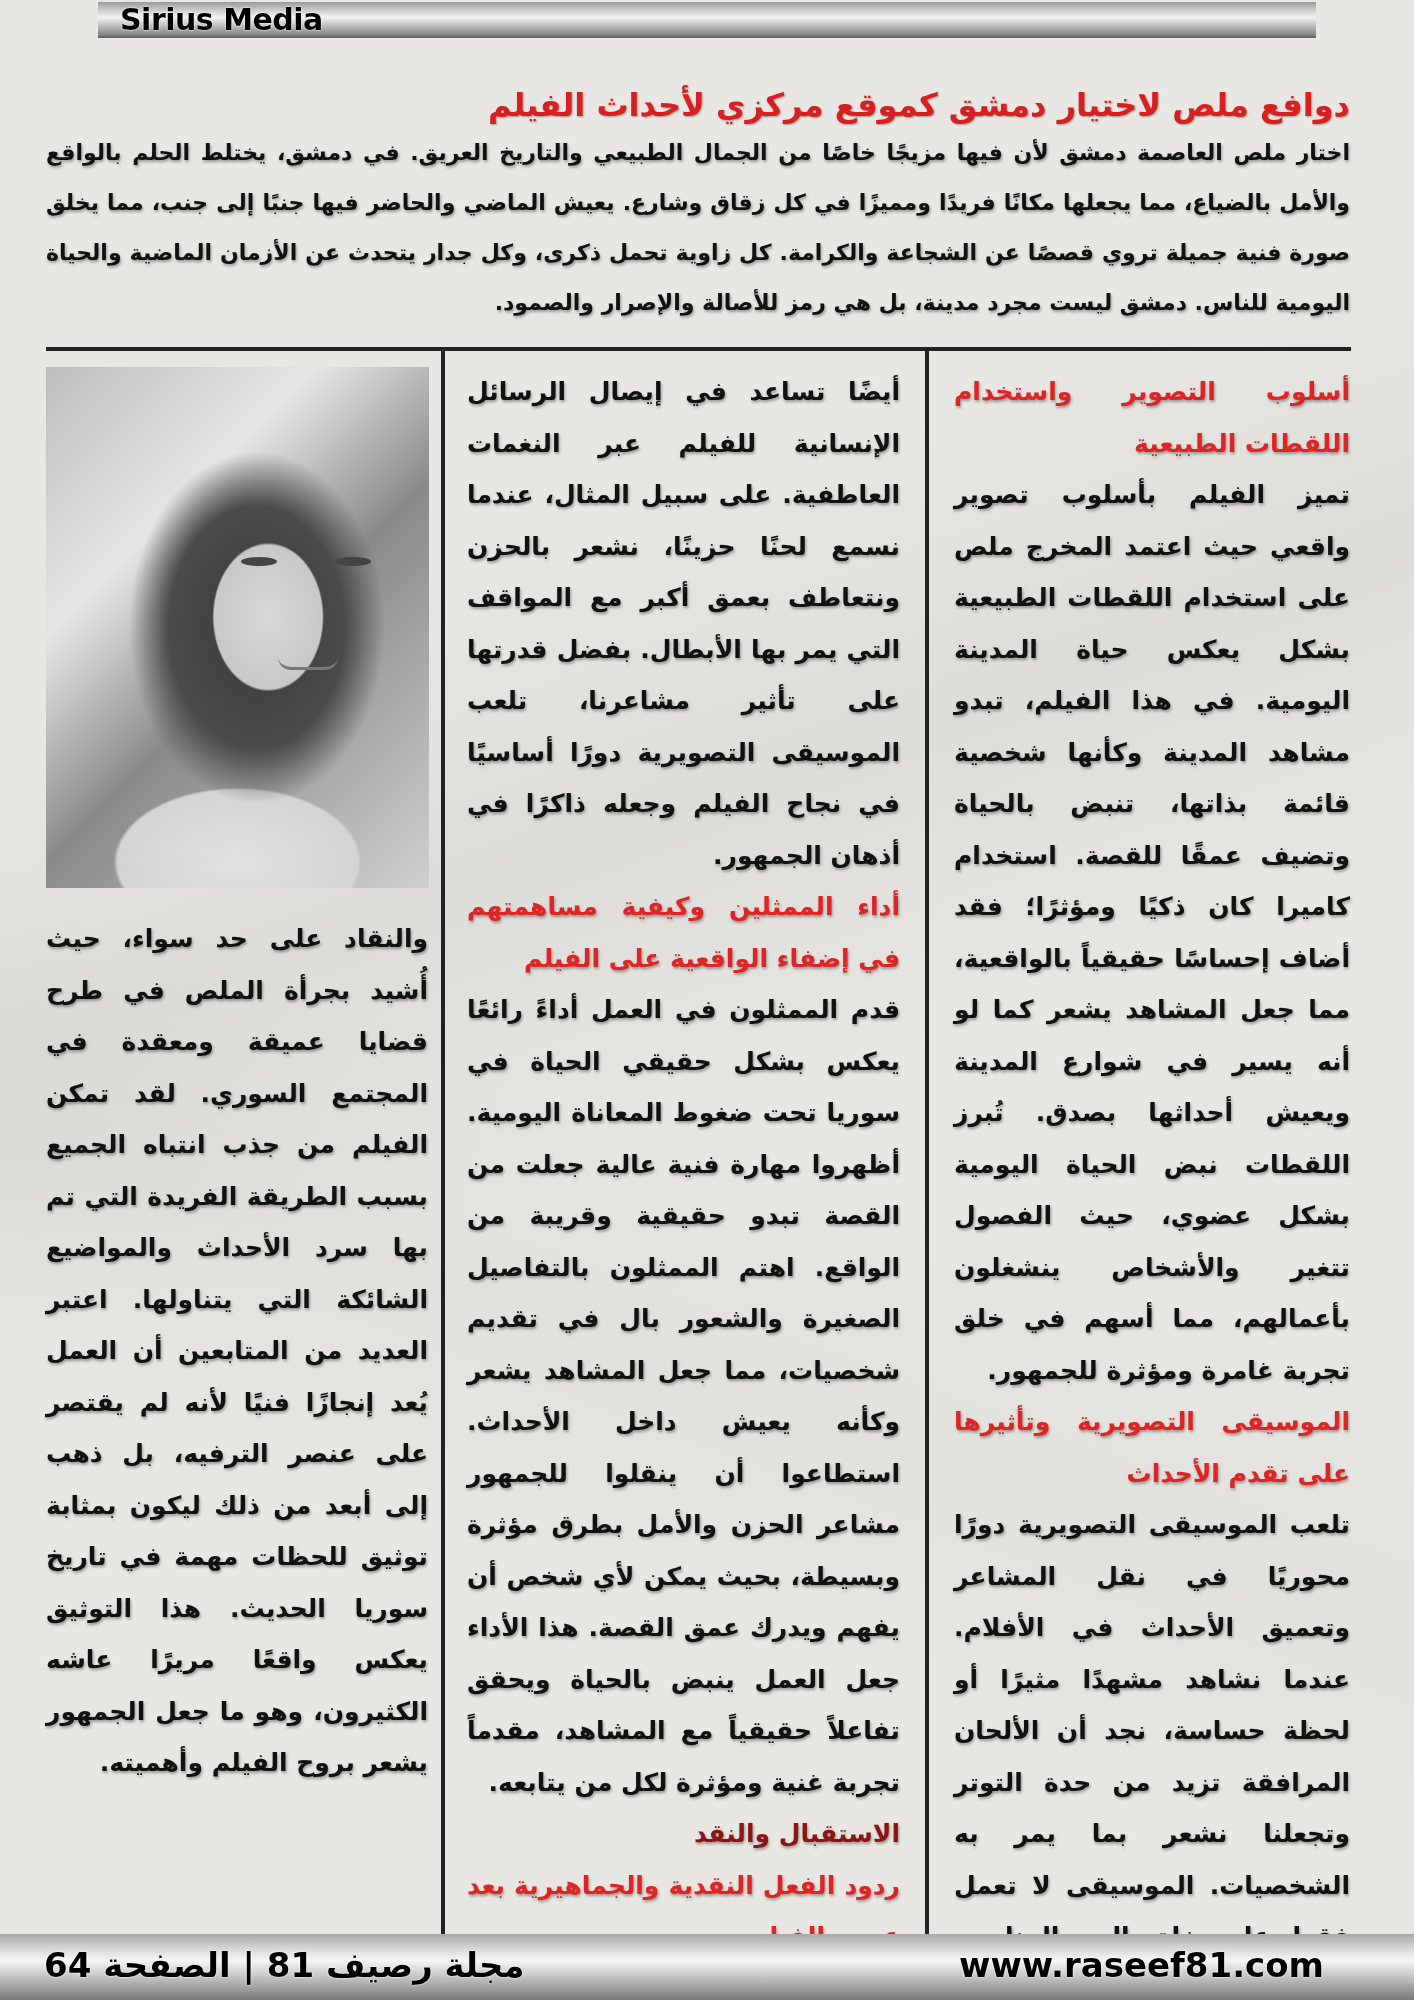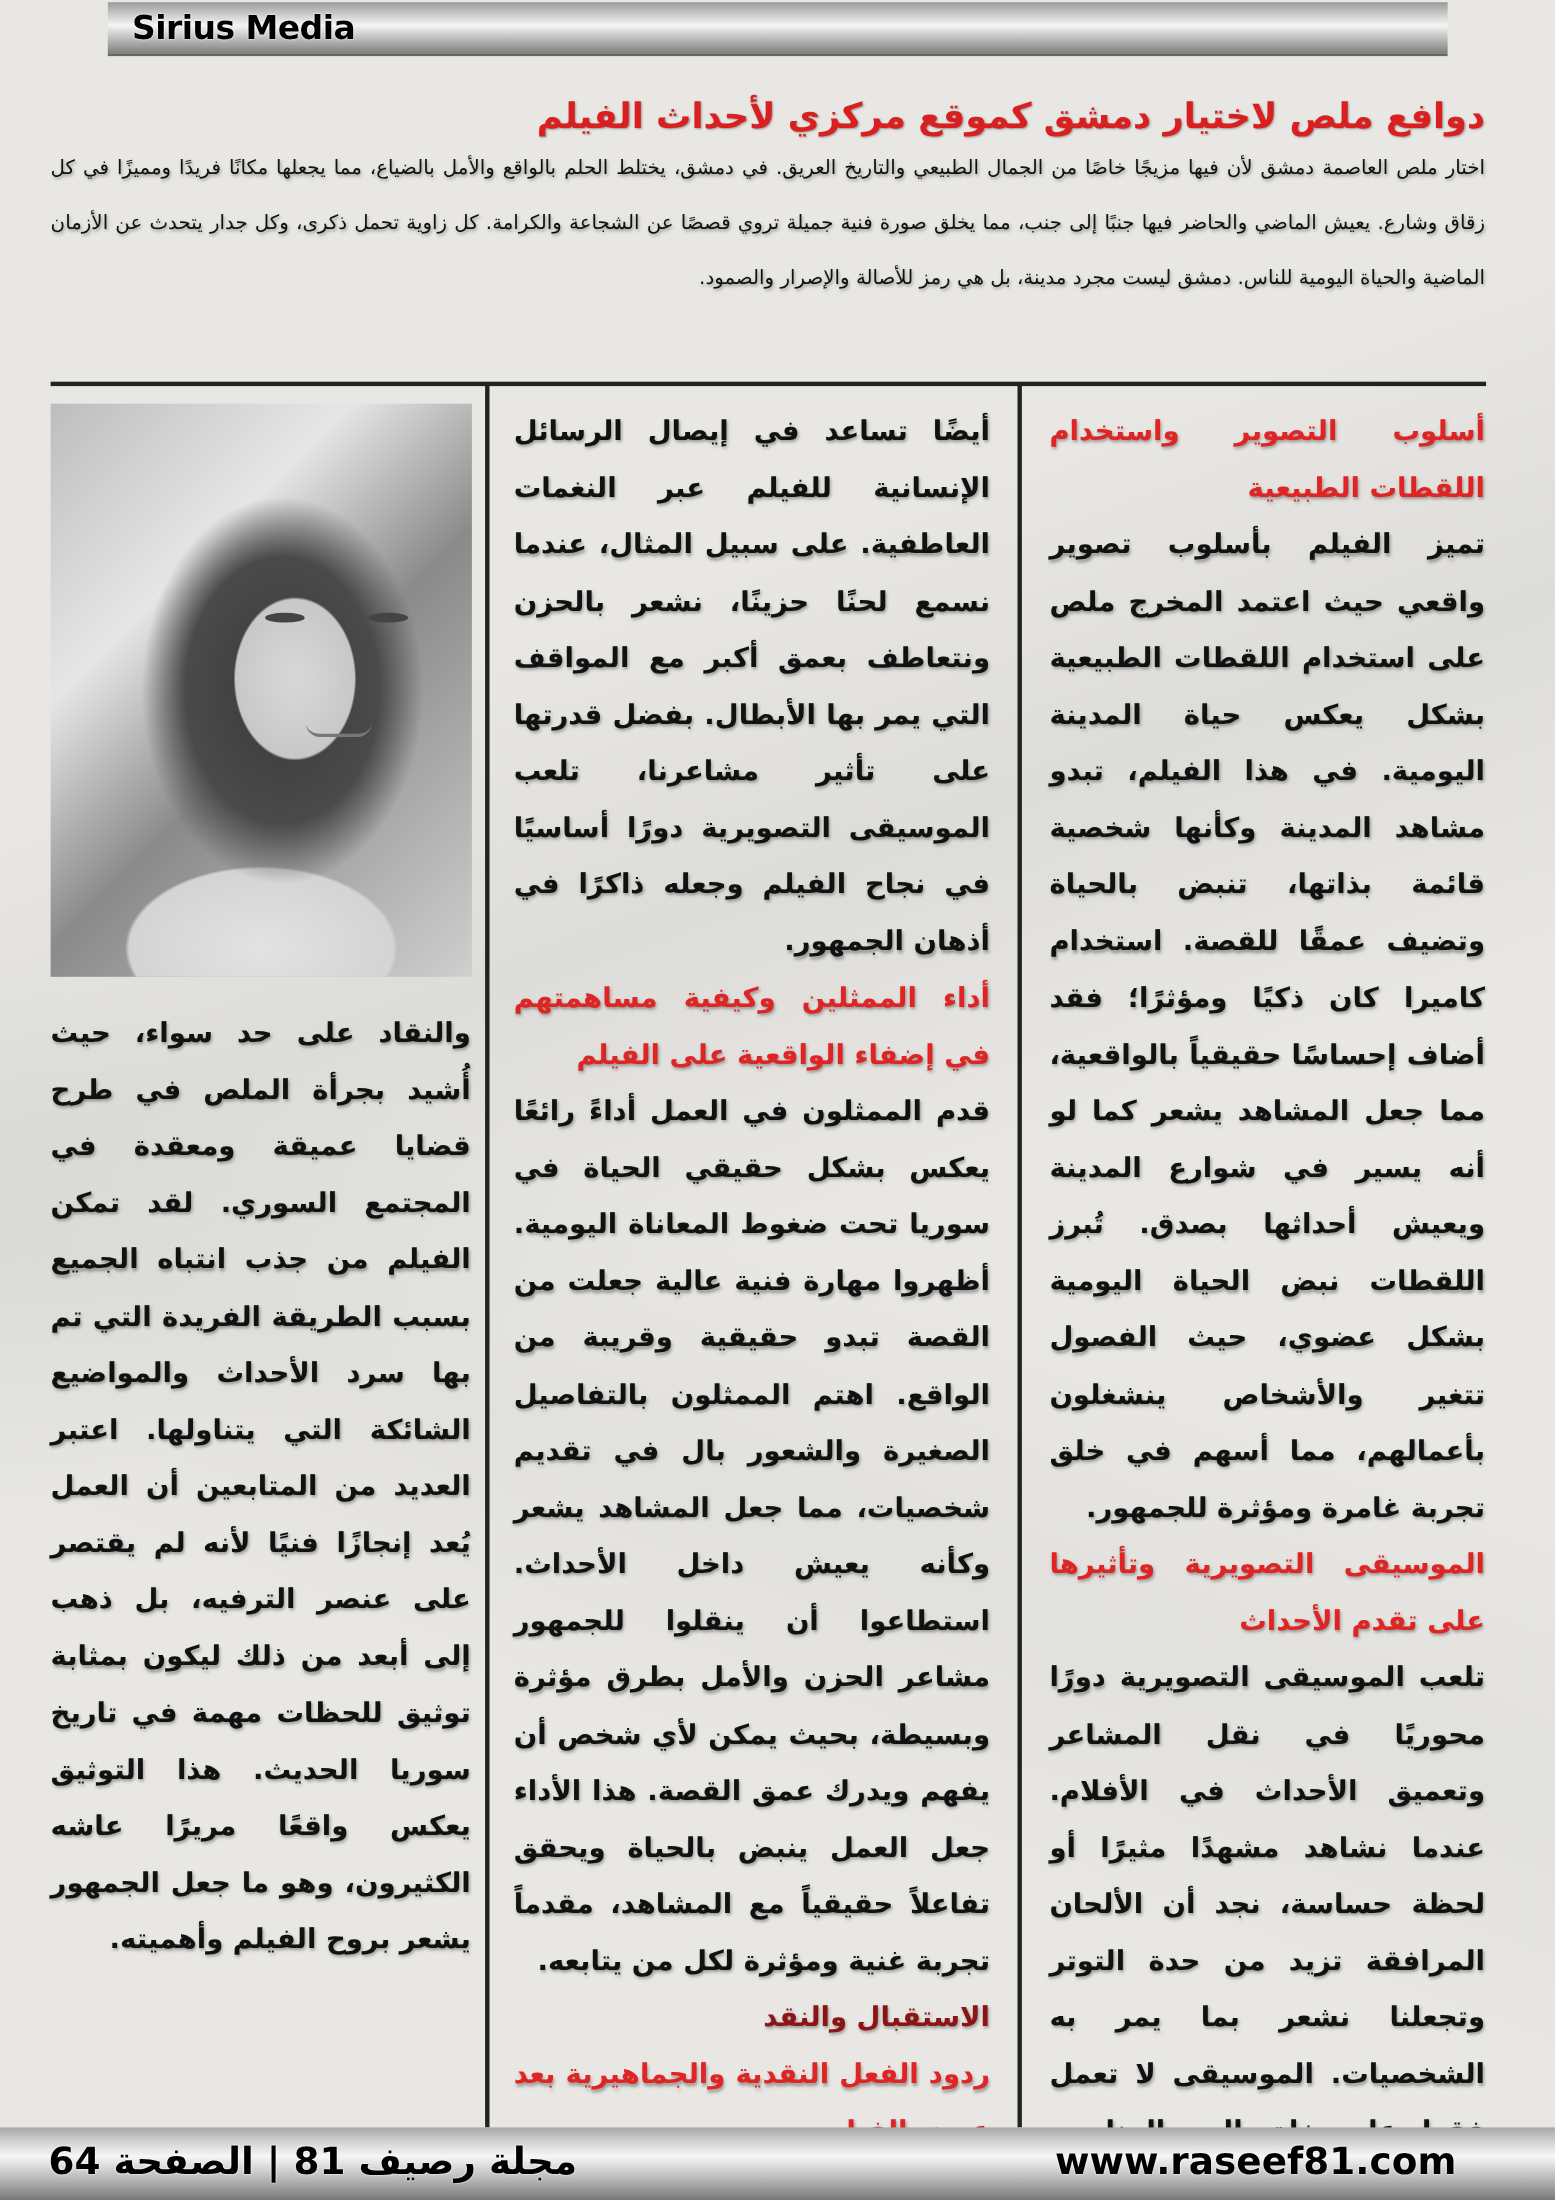--- a/index.html
+++ b/index.html
@@ -10,21 +10,21 @@
     color: #111;
   }
   .bg-sweep {
     position: absolute; inset: 0; pointer-events: none;
     background:
       linear-gradient(160deg, rgba(255,255,255,0) 30%, rgba(200,200,196,0.35) 42%, rgba(255,255,255,0) 55%),
       linear-gradient(200deg, rgba(255,255,255,0) 55%, rgba(210,210,206,0.3) 65%, rgba(255,255,255,0) 75%);
   }
   
   .top-bar {
-    position: absolute; left: 98px; top: 2px; width: 1218px; height: 49px;
+    position: absolute; left: 98px; top: 2px; width: 1218px; height: 36px;
     background: linear-gradient(to bottom, #9a9a9a 0%, #d8d8d8 30%, #f4f4f4 45%, #bdbdbd 70%, #7c7c7c 100%);
     border-bottom: 2px solid #666;
     display: flex; justify-content: space-between; align-items: center;
     padding: 0 22px; box-sizing: border-box;
   }
   .top-bar span {
     font-family: "DejaVu Sans", sans-serif; font-weight: bold; font-size: 30px;
     color: #000; letter-spacing: -0.5px;
     text-shadow: 0 0 2px #fff, 0 0 1px #fff;
   }
@@ -32,21 +32,21 @@
   .intro {
     position: absolute; left: 46px; top: 86px; width: 1304px;
     direction: rtl; text-align: justify;
   }
   .intro h2 {
     margin: 0 0 4px 0; color: #d91f1f; font-size: 32px; font-weight: bold;
     text-shadow: 1px 1px 2px rgba(0,0,0,0.35);
     font-family: "DejaVu Sans", sans-serif;
   }
   .intro p {
-    margin: 0; font-size: 18px; line-height: 50px; font-weight: normal;
+    margin: 0; font-size: 22px; line-height: 50px; font-weight: bold;
     text-shadow: 1px 2px 3px rgba(0,0,0,0.35);
     text-align-last: right;
   }
   .hrule {
     position: absolute; left: 46px; top: 347px; width: 1305px; height: 4px; background: #222;
   }
   .vrule { position: absolute; top: 350px; width: 4px; height: 1584px; background: #222; }
   .col {
     position: absolute; direction: rtl; text-align: justify;
     font-size: 25px; line-height: 51.5px; font-weight: bold;

